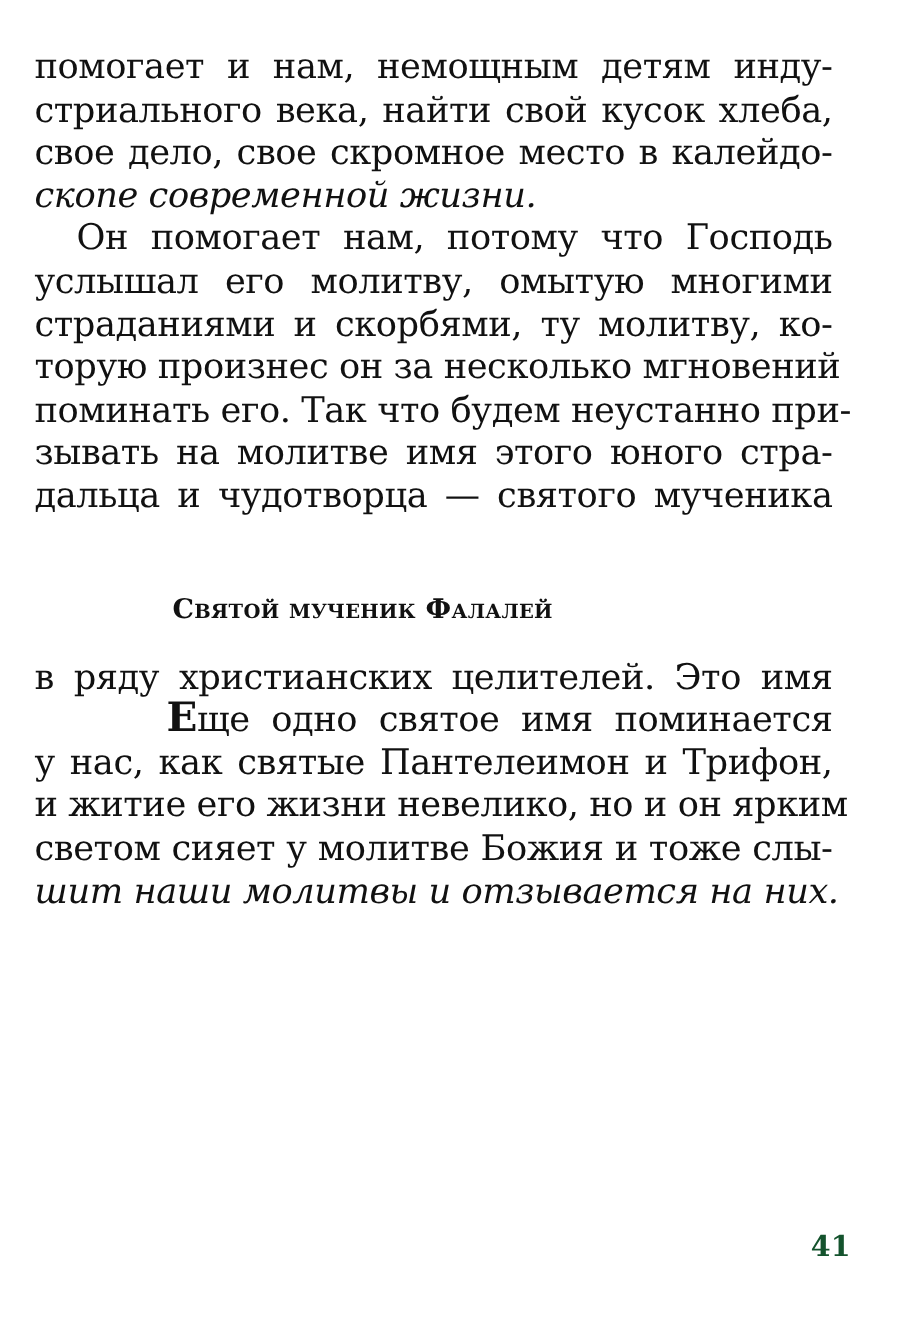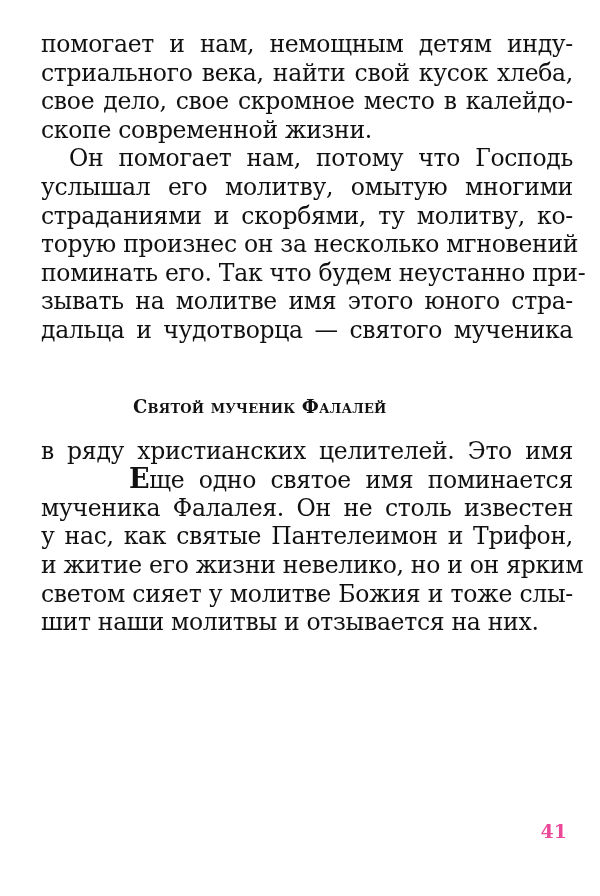--- a/index.html
+++ b/index.html
@@ -1,29 +1,29 @@
 <!DOCTYPE html>
 <html><head>
 <meta charset="utf-8">
 <style>
   html, body { margin: 0; padding: 0; background: #ffffff; }
   body { width: 600px; height: 896px; position: relative; overflow: hidden; }
-  .page { position: absolute; left: 41px; top: 30px; width: 532px; color: #111111;
+  .page { position: absolute; left: 23px; top: 30px; width: 532px; color: #111111;
           font-family: "DejaVu Serif", "Liberation Serif", serif; }
   .line { height: 28.6px; line-height: 28.6px; font-size: 23.5px; white-space: nowrap;
           text-align: justify; text-align-last: justify; letter-spacing: -0.3px; }
-  .line.last { text-align-last: left; }
+  .line.last { text-align-last: left; font-style: italic; }
   .line.indent { padding-left: 28px; }
   .line.big-indent { padding-left: 88px; }
   .gap { height: 32px; }
   .heading { height: 60px; line-height: 60px; font-size: 18px; font-weight: bold;
              font-variant: small-caps; padding-left: 92px; letter-spacing: 0.2px; }
   .dropcap { font-weight: bold; font-size: 27px; }
   .page-number { position: absolute; right: 33px; top: 820px; font-size: 19px;
-                 font-weight: bold; font-family: "DejaVu Serif", "Liberation Serif", serif; color: #ec4899; }
+                 font-weight: bold; font-family: "DejaVu Serif", "Liberation Serif", serif; color: #14532d; }
 </style>
 </head>
 <body>
 
 <div class="page">
   <div>
     <div class="line">помогает и нам, немощным детям инду-</div>
     <div class="line">стриального века, найти свой кусок хлеба,</div>
     <div class="line">свое дело, свое скромное место в калейдо-</div>
     <div class="line last">скопе современной жизни.</div>
@@ -41,21 +41,20 @@
 
   <div class="gap"></div>
 
   <div class="heading">Святой мученик Фалалей</div>
 
   <div>
     <div class="line">в ряду христианских целителей. Это имя</div>
     <div class="line big-indent">
       <span class="dropcap">Е</span><span>ще одно святое имя поминается</span>
     </div>
-    <div class="line">мученика Фалалея. Он не столь известен</div>
     <div class="line">у нас, как святые Пантелеимон и Трифон,</div>
     <div class="line">и житие его жизни невелико, но и он ярким</div>
     <div class="line">светом сияет у молитве Божия и тоже слы-</div>
     <div class="line last">шит наши молитвы и отзывается на них.</div>
   </div>
 
 </div>
 
 <div class="page-number">41</div>
 

